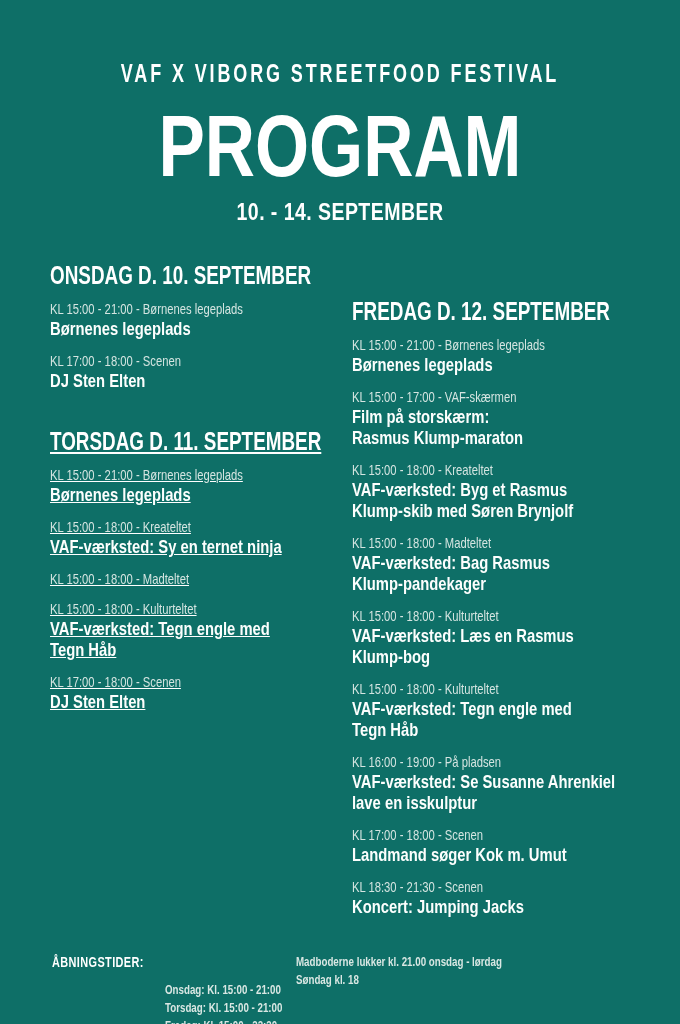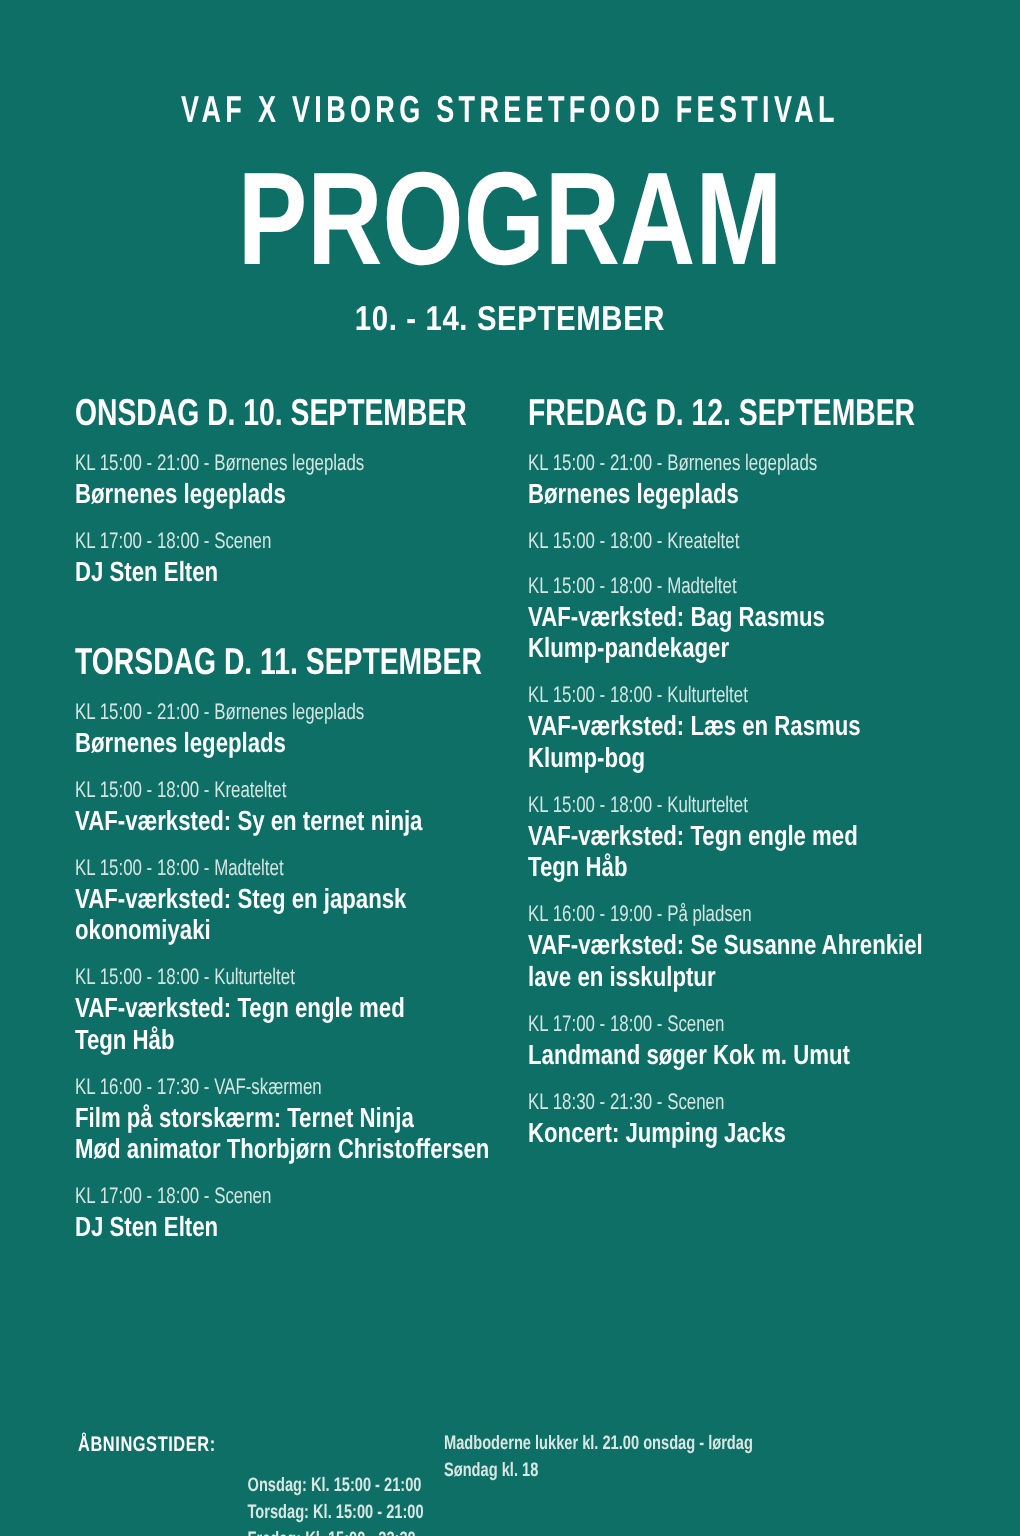--- a/index.html
+++ b/index.html
@@ -61,23 +61,23 @@
   
   .columns {
     position: absolute;
     top: 262px;
     left: 50px;
     right: 16px;
     display: flex;
   }
   .col { display: block; }
   .col-left  { width: 302px; flex: 0 0 302px; }
-  .col-right { width: 300px; flex: 0 0 300px; }
+  .col-right { width: 300px; flex: 0 0 300px; margin-top: 36px; }
   .day { display: flow-root; }
-  .day + .day { margin-top: 24px; }
+  .day + .day { margin-top: 24px; text-decoration: underline; }
   .day-heading {
     margin: 0 0 12px 0;
     font-size: 25px;
     line-height: 26px;
     font-weight: 700;
     white-space: nowrap;
     transform: scaleX(0.755);
     transform-origin: 0 50%;
   }
   .event { margin-bottom: 13px; }
@@ -177,41 +177,30 @@
 
   <div class="event">
     <div class="event-time">KL 15:00 - 18:00 - Kreateltet</div>
     <div class="event-title">
               <div class="event-title-line">VAF-værksted: Sy en ternet ninja</div>
             </div>
   </div>
 
   <div class="event">
     <div class="event-time">KL 15:00 - 18:00 - Madteltet</div>
-    <div class="event-title">
-              <div class="event-title-line">VAF-værksted: Steg en japansk</div>
-              <div class="event-title-line">okonomiyaki</div>
-            </div>
   </div>
 
   <div class="event">
     <div class="event-time">KL 15:00 - 18:00 - Kulturteltet</div>
     <div class="event-title">
               <div class="event-title-line">VAF-værksted: Tegn engle med</div>
               <div class="event-title-line">Tegn Håb</div>
             </div>
   </div>
 
-  <div class="event">
-    <div class="event-time">KL 16:00 - 17:30 - VAF-skærmen</div>
-    <div class="event-title">
-              <div class="event-title-line">Film på storskærm: Ternet Ninja</div>
-              <div class="event-title-line">Mød animator Thorbjørn Christoffersen</div>
-            </div>
-  </div>
 
   <div class="event">
     <div class="event-time">KL 17:00 - 18:00 - Scenen</div>
     <div class="event-title">
               <div class="event-title-line">DJ Sten Elten</div>
             </div>
   </div>
 
 </section>
 </div>
@@ -219,23 +208,34 @@
   <section class="day">
     <h2 class="day-heading">FREDAG D. 12. SEPTEMBER</h2>
 
   <div class="event">
     <div class="event-time">KL 15:00 - 21:00 - Børnenes legeplads</div>
     <div class="event-title">
               <div class="event-title-line">Børnenes legeplads</div>
             </div>
   </div>
 
+  <div class="event">
+    <div class="event-time">KL 15:00 - 17:00 - VAF-skærmen</div>
+    <div class="event-title">
+              <div class="event-title-line">Film på storskærm:</div>
+              <div class="event-title-line">Rasmus Klump-maraton</div>
+            </div>
+  </div>
 
   <div class="event">
     <div class="event-time">KL 15:00 - 18:00 - Kreateltet</div>
+    <div class="event-title">
+              <div class="event-title-line">VAF-værksted: Byg et Rasmus</div>
+              <div class="event-title-line">Klump-skib med Søren Brynjolf</div>
+            </div>
   </div>
 
   <div class="event">
     <div class="event-time">KL 15:00 - 18:00 - Madteltet</div>
     <div class="event-title">
               <div class="event-title-line">VAF-værksted: Bag Rasmus</div>
               <div class="event-title-line">Klump-pandekager</div>
             </div>
   </div>
 

